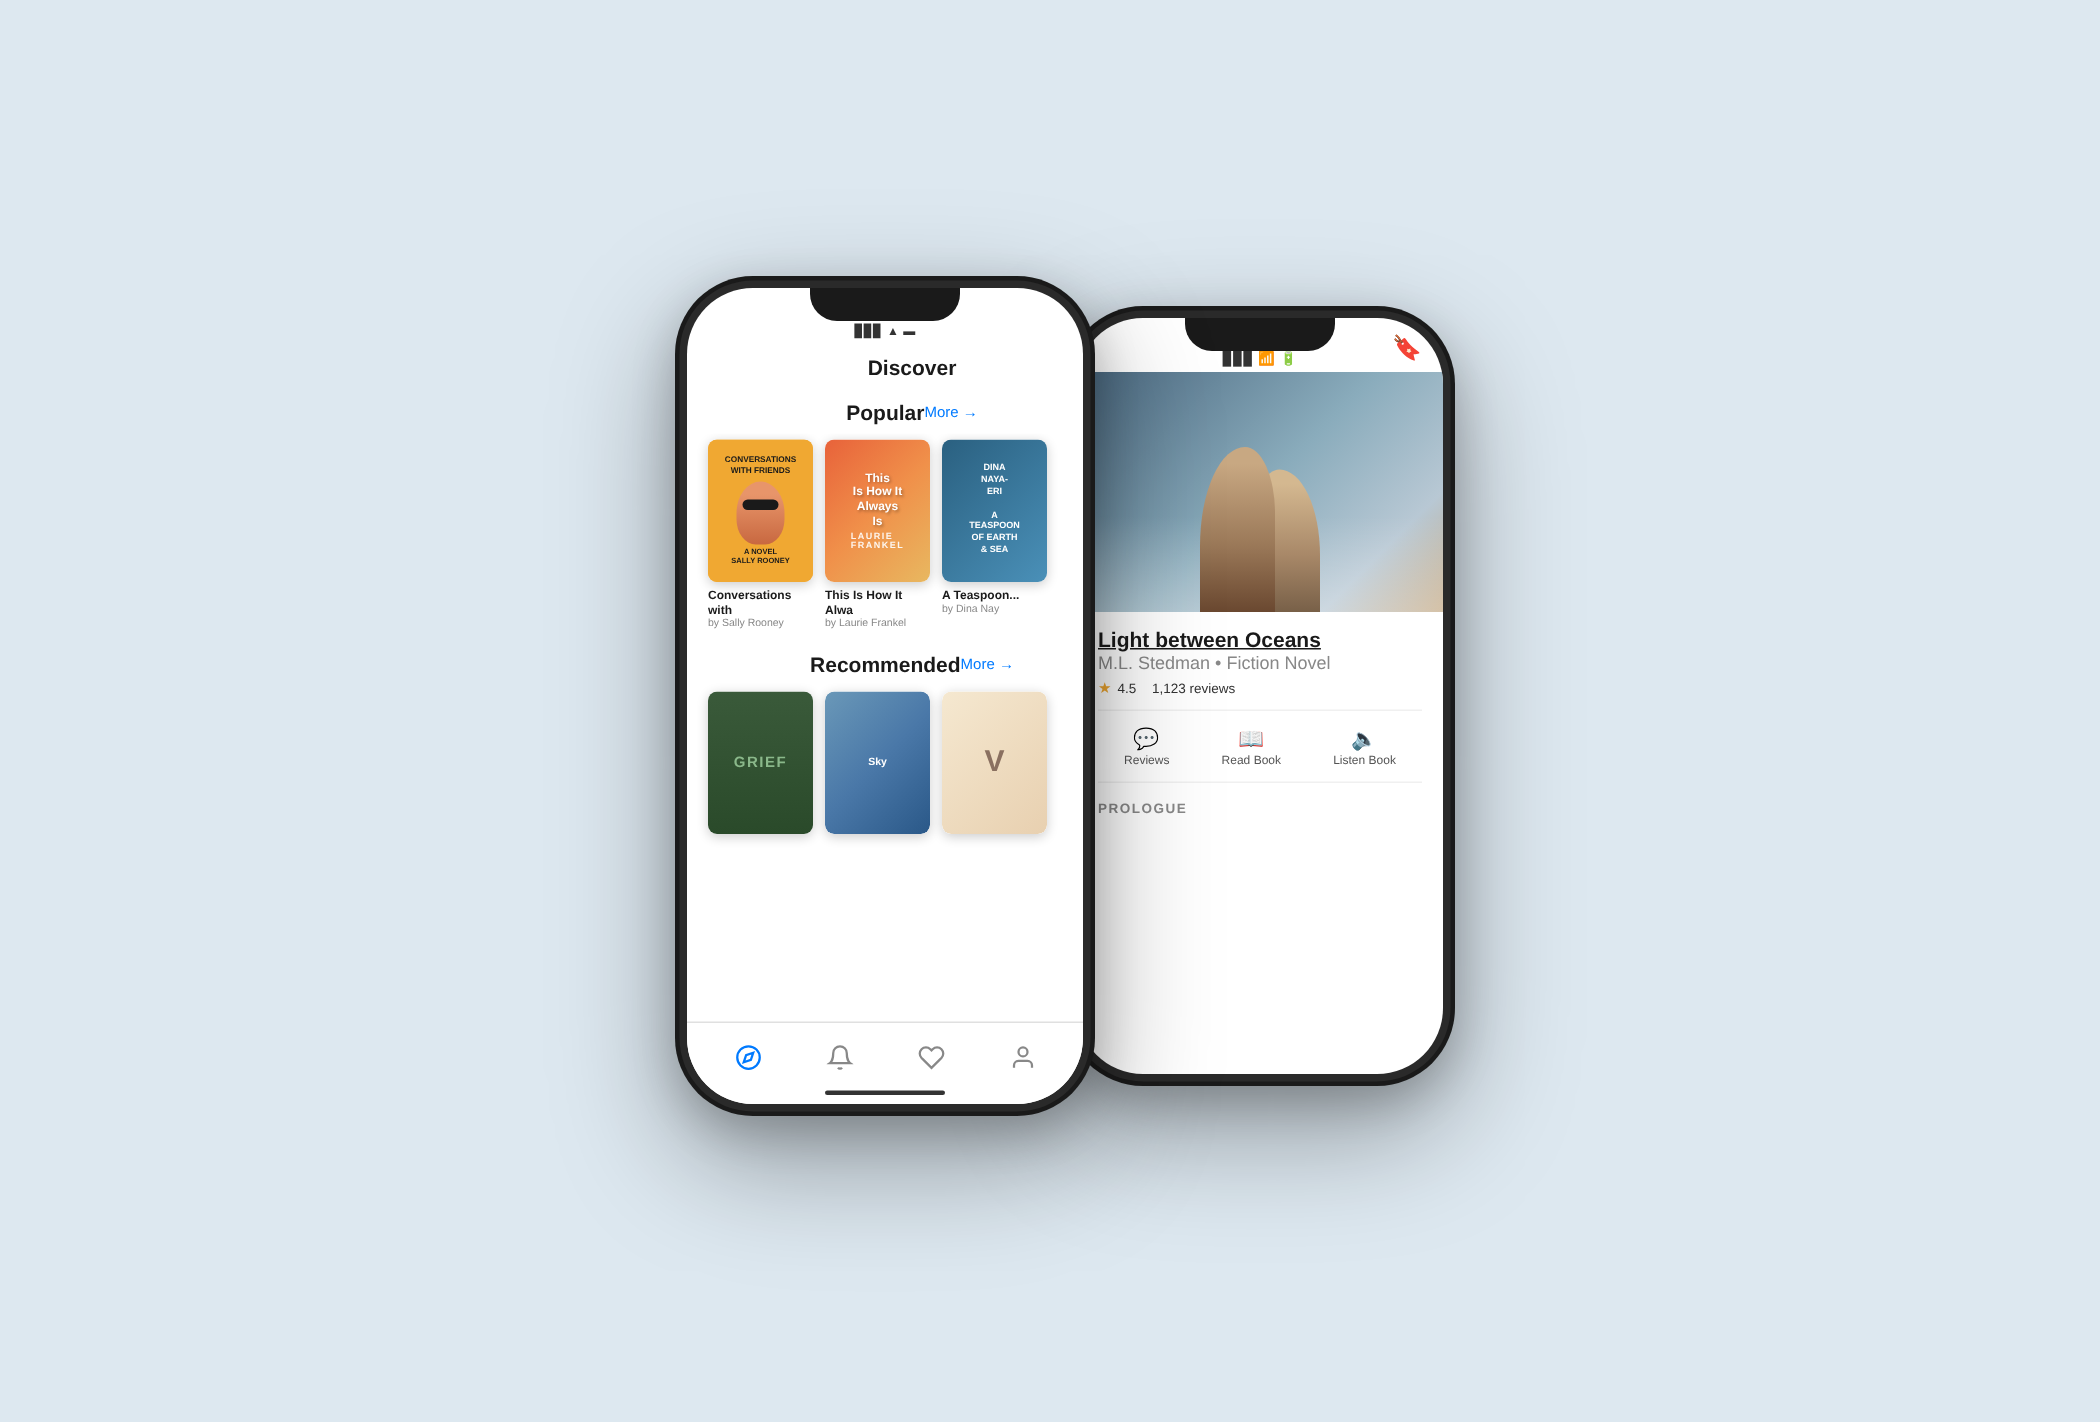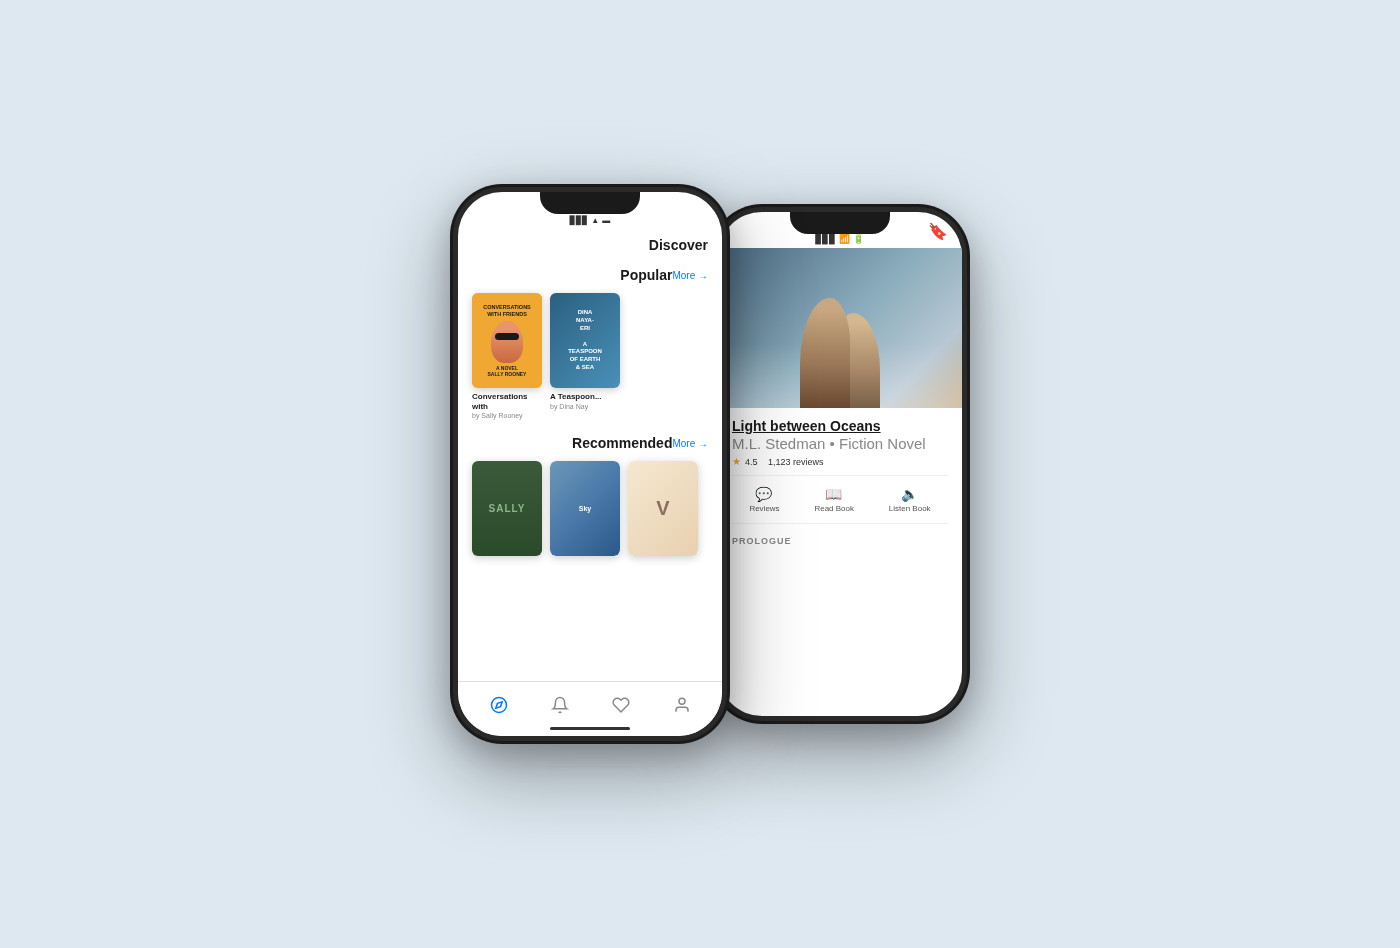--- a/index.html
+++ b/index.html
@@ -132,21 +132,21 @@
       overflow-y: auto;
       height: calc(100% - 80px);
       padding-bottom: 50px;
     }
 
     .scroll-content::-webkit-scrollbar { display: none; }
 
     
     .section-header {
       display: flex;
-      justify-content: flex-end;
+      justify-content: center;
       align-items: center;
       padding: 8px 14px 6px;
       margin-left: 36px;
     }
 
     .section-title {
       font-size: 14px;
       font-weight: 700;
       color: #1a1a1a;
     }
@@ -389,21 +389,21 @@
     }
 
     .detail-title {
       font-size: 14px;
       font-weight: 700;
       color: #1a1a1a;
       text-decoration: underline;
     }
 
     .detail-genre {
-      font-size: 15px;
+      font-size: 12px;
       color: #888;
       margin-top: 1px;
     }
 
     .detail-rating {
       display: flex;
       align-items: center;
       gap: 4px;
       margin-top: 4px;
     }
@@ -684,20 +684,30 @@
                   </div>
                   <div style="font-size:5px; font-weight:700; color:#1a1a1a; margin-top:2px;">A NOVEL</div>
                   <div style="font-size:5px; font-weight:600; color:#1a1a1a;">SALLY ROONEY</div>
                 </div>
               </div>
             </div>
             <div class="book-title-small">Conversations with</div>
             <div class="book-author-small">by Sally Rooney</div>
           </div>
 
+          <div class="book-item">
+            <div class="book-cover">
+              <div class="cover-this-is">
+                <div class="cover-text-main">This<br>Is How It<br>Always<br>Is</div>
+                <div class="author-name">LAURIE<br>FRANKEL</div>
+              </div>
+            </div>
+            <div class="book-title-small">This Is How It Alwa</div>
+            <div class="book-author-small">by Laurie Frankel</div>
+          </div>
 
           <div class="book-item">
             <div class="book-cover">
               <div class="cover-teaspoon">
                 <div class="tsp-text">DINA<br>NAYA-<br>ERI<br><br>A<br>TEASPOON<br>OF EARTH<br>&amp; SEA</div>
               </div>
             </div>
             <div class="book-title-small">A Teaspoon...</div>
             <div class="book-author-small">by Dina Nay</div>
           </div>
@@ -705,21 +715,21 @@
 
         <div class="section-header">
           <span class="section-title">Recommended</span>
           <span class="more-link">More →</span>
         </div>
 
         <div class="recommended-cover-container">
           <div style="flex-shrink:0;">
             <div class="book-cover">
               <div class="cover-grief">
-                <div class="grief-text">SALLY</div>
+                <div class="grief-text">GRIEF</div>
               </div>
             </div>
           </div>
           <div style="flex-shrink:0;">
             <div class="book-cover">
               <div class="cover-sky">
                 <span>Sky</span>
               </div>
             </div>
           </div>

